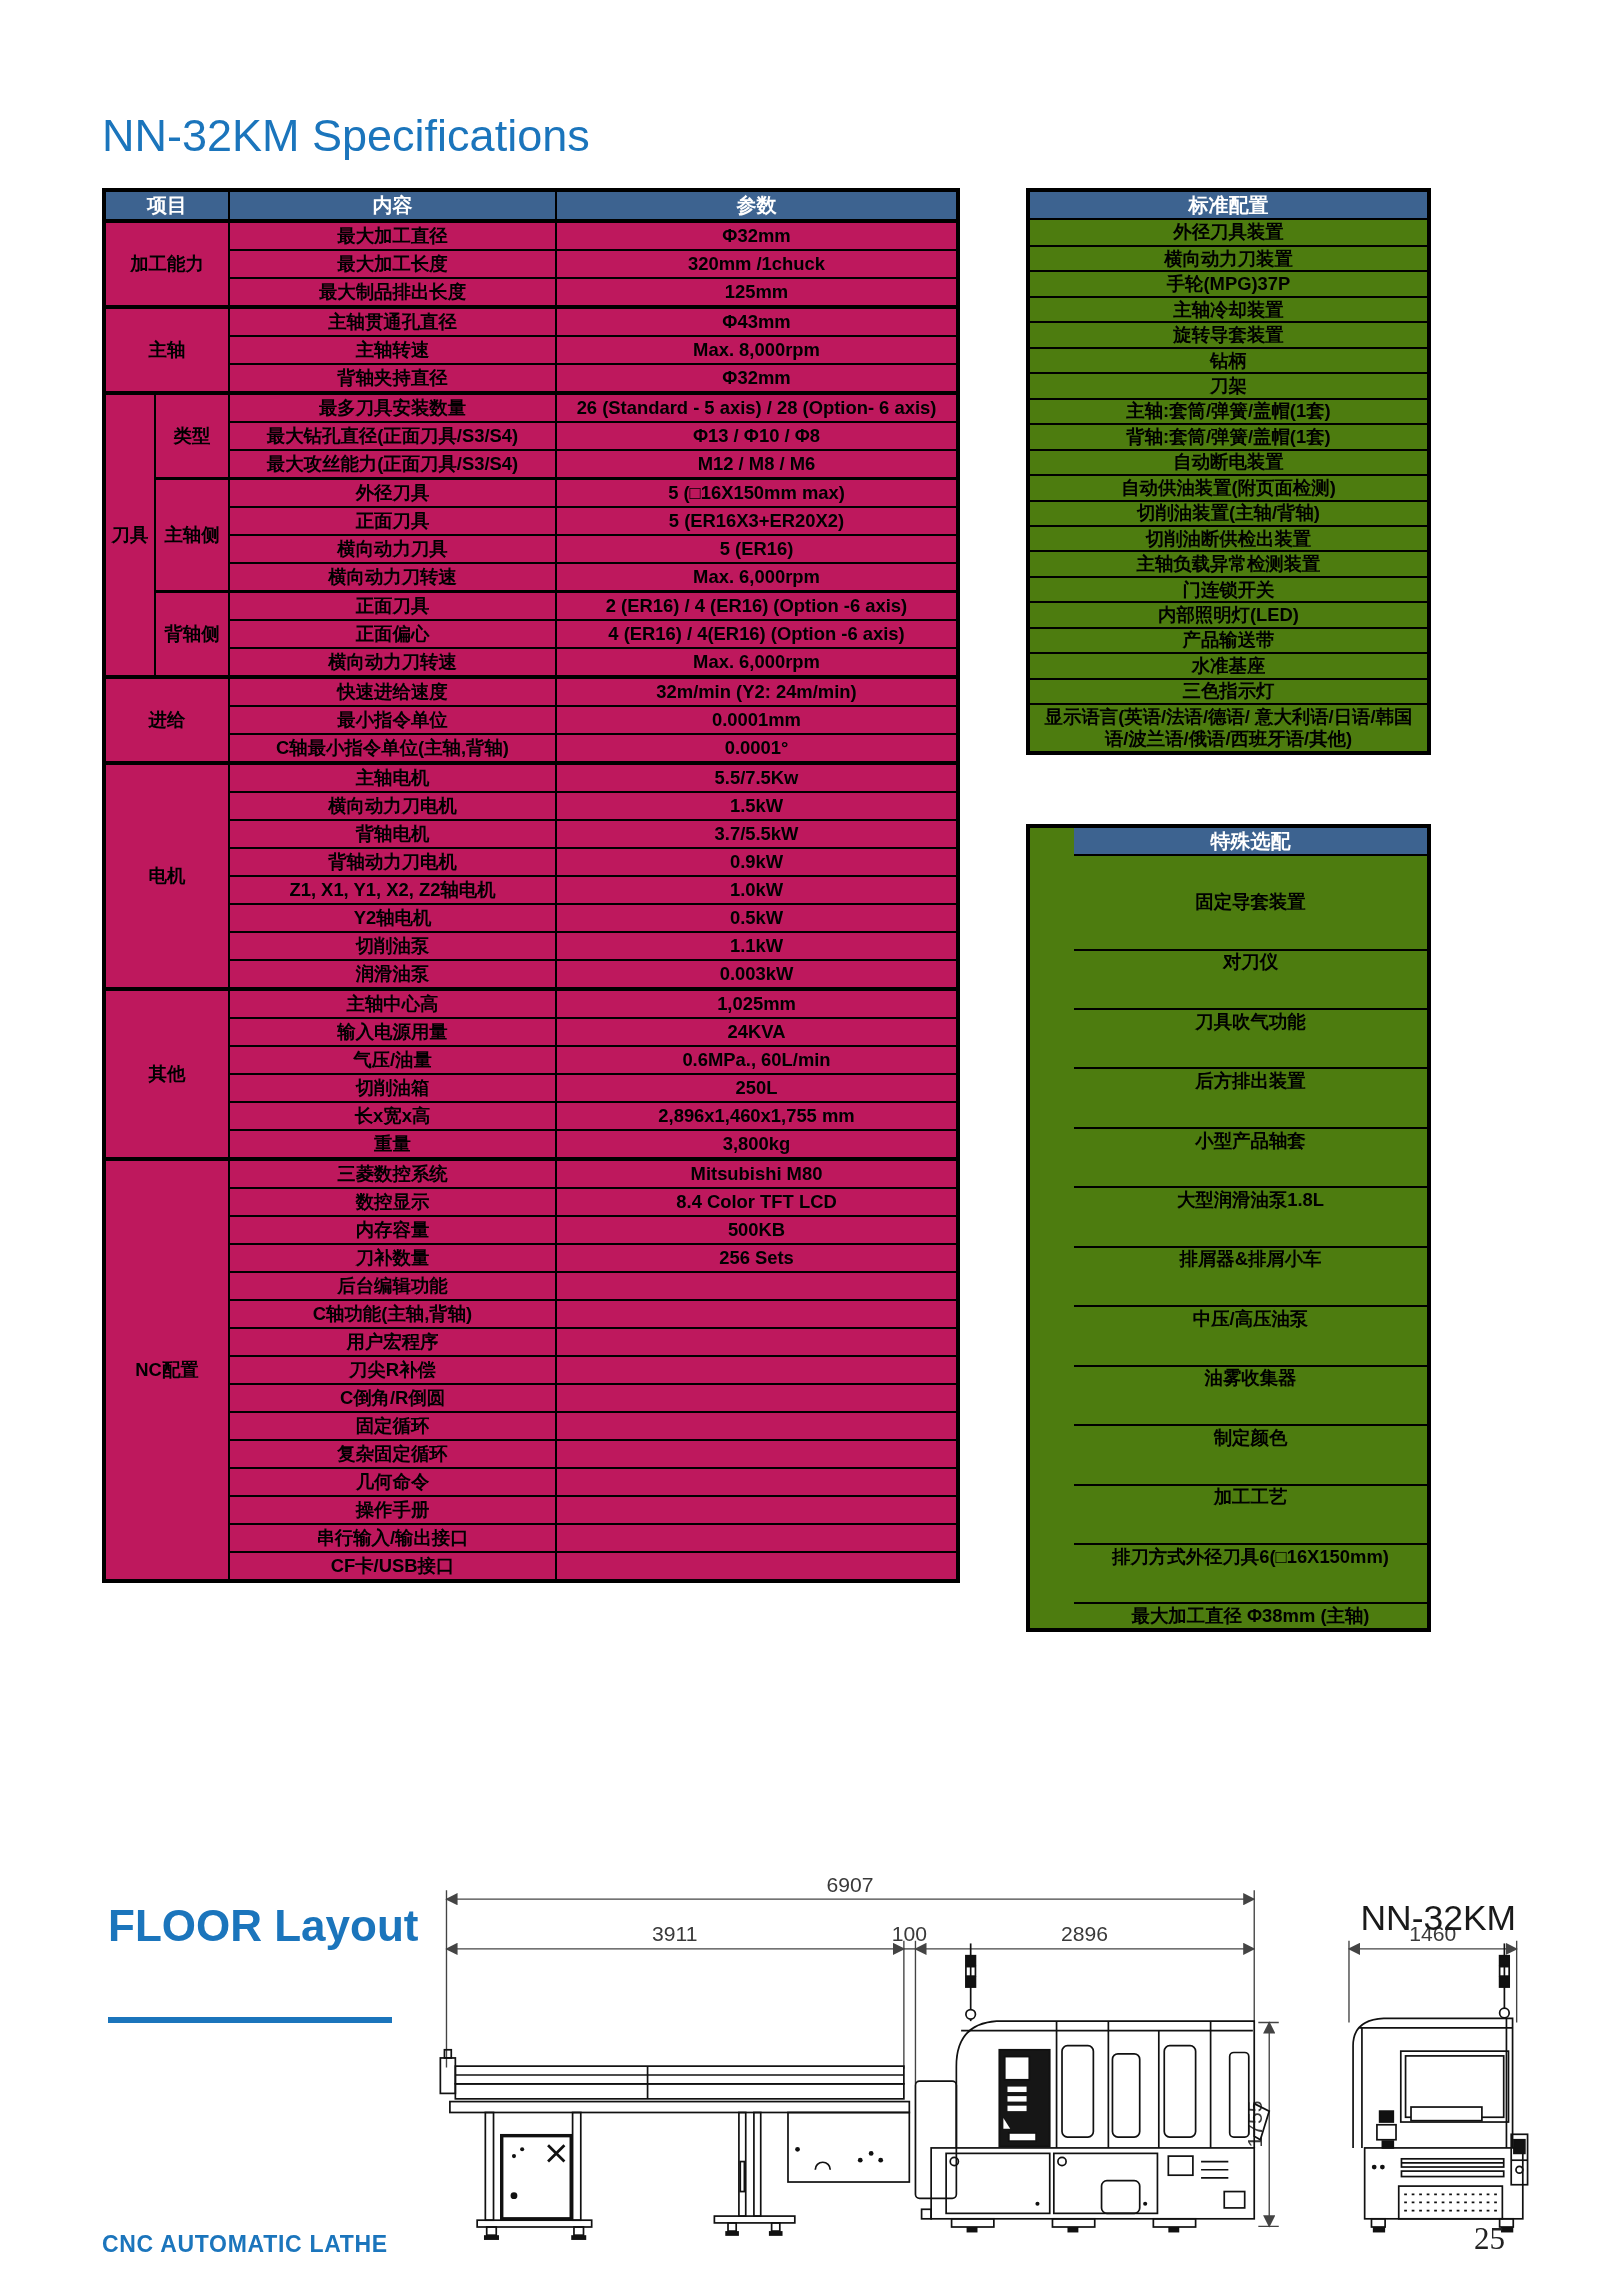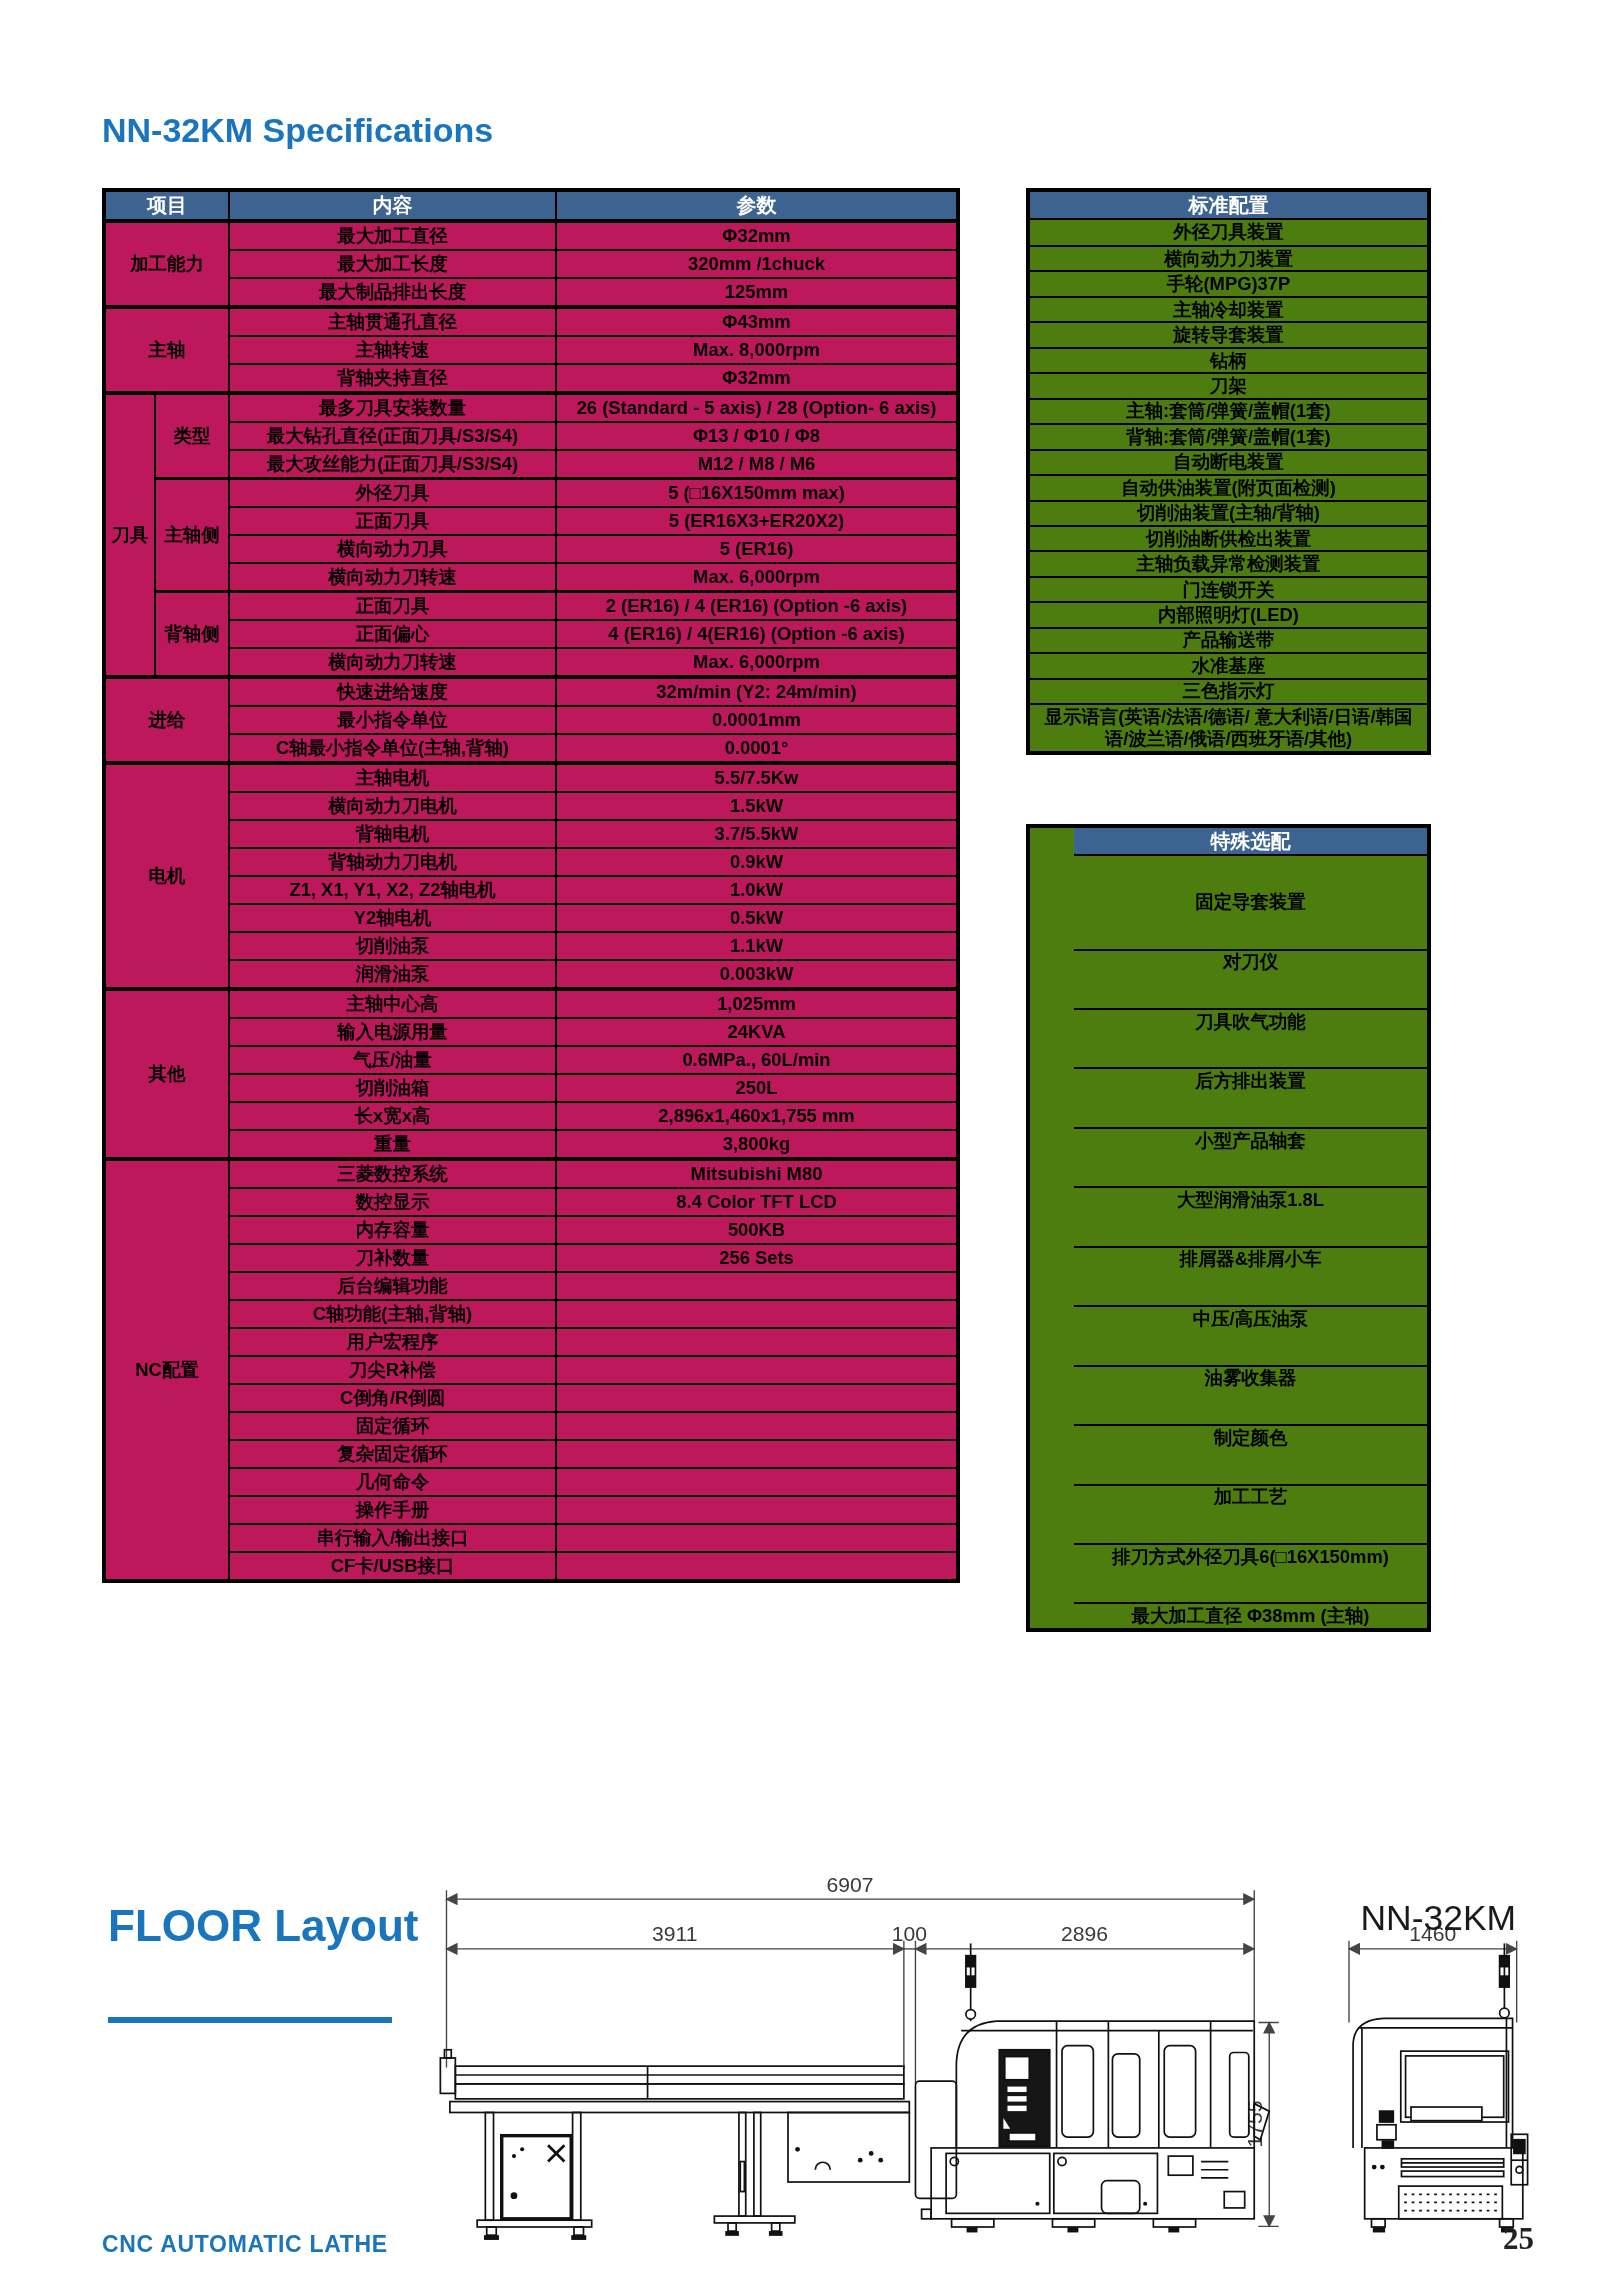--- a/index.html
+++ b/index.html
@@ -1,18 +1,18 @@
 <!DOCTYPE html>
 <html style="font-size:11px"><head>
 <meta charset="utf-8">
 <style>
   html,body{margin:0;padding:0;background:#888;}
   .page{position:relative;width:1623px;height:2295px;background:#ffffff;overflow:hidden;
         font-family:"Liberation Sans","DejaVu Sans",sans-serif;}
-  .title{position:absolute;left:102px;top:113px;font-size:34px;font-weight:700;color:#1b75bc;line-height:1;}
+  .title{position:absolute;left:102px;top:113px;font-size:45px;font-weight:400;color:#1b75bc;line-height:1;}
   
   .spec{position:absolute;left:102px;top:188px;width:854px;border-collapse:collapse;
         table-layout:fixed;background:#be185d;border:4.1px solid #000;}
   .spec th{background:#3d6390;color:#fff;font-size:20px;font-weight:700;border:2.7px solid #000;
            border-bottom:4.1px solid #000;height:23px;padding:0;}
   .spec td{border:2.7px solid #000;font-size:18.4px;font-weight:700;color:#000;text-align:center;
            vertical-align:middle;padding:0 4.1px;line-height:1.12;height:26px;box-sizing:content-box;}
   .spec tr.g-start td{border-top-width:4.1px;margin-top:25px;}
   .spec tr.s-start td{border-top-width:3.4px;}
   
@@ -28,22 +28,22 @@
   #std-table{top:188px;}
   #opt-table{top:824px;padding-left:44px;}
   
   .floor-title{position:absolute;left:108px;top:1904px;font-size:44px;font-weight:700;color:#1b75bc;line-height:1;}
   .floor-underline{position:absolute;left:108px;top:2017px;width:284px;height:6.1px;background:#1b75bc;}
   .floor-svg{position:absolute;left:409px;top:1841px;}
   .floor-svg text{font-family:"Liberation Sans","DejaVu Sans",sans-serif;font-size:31px;fill:#3a3a3a;}
   .model-label{font-size:52px !important;fill:#1a1a1a !important;}
   
   .footer-left{position:absolute;left:102px;top:2231px;font-size:23px;font-weight:700;color:#1b75bc;letter-spacing:0.7px;}
-  .page-num{position:absolute;left:1445px;top:2221px;width:89px;text-align:right;font-size:31px;
-            font-family:"Liberation Serif","DejaVu Serif",serif;font-weight:700;color:#222;}
+  .page-num{position:absolute;left:1445px;top:2221px;width:89px;text-align:center;font-size:31px;
+            font-family:"Liberation Serif","DejaVu Serif",serif;font-weight:400;color:#222;}
 </style>
 </head>
 <body>
 
 <div class="page">
 
   <div class="title">NN-32KM Specifications</div>
 
   <table class="spec">
     <colgroup>

